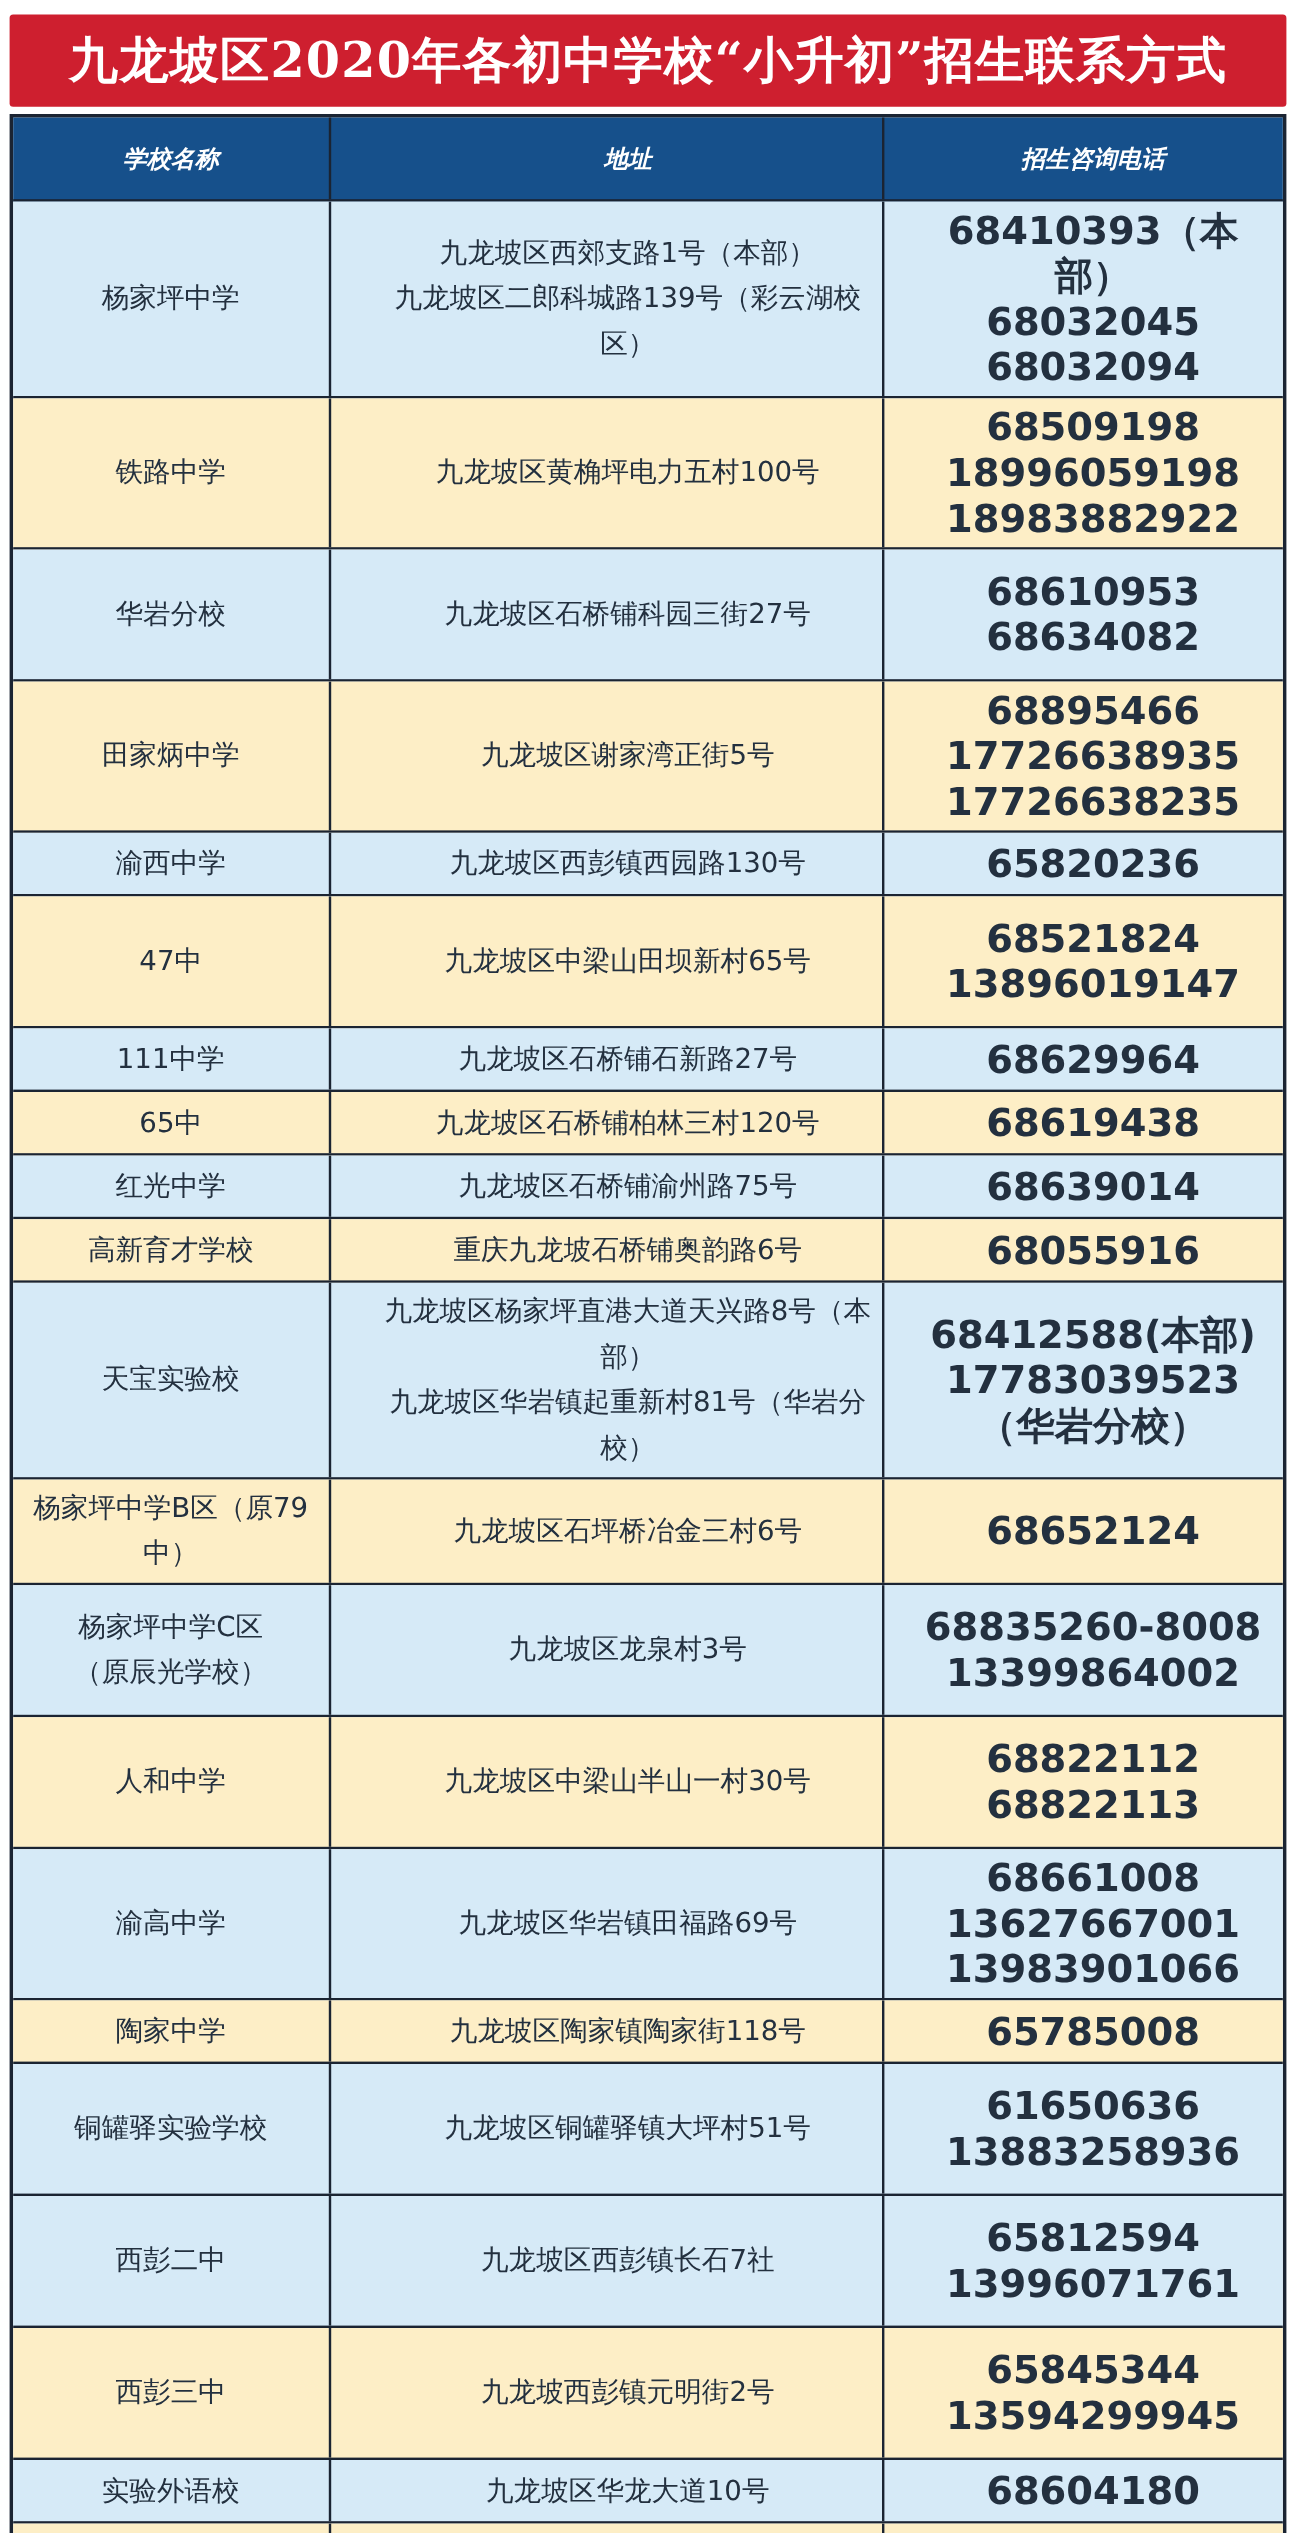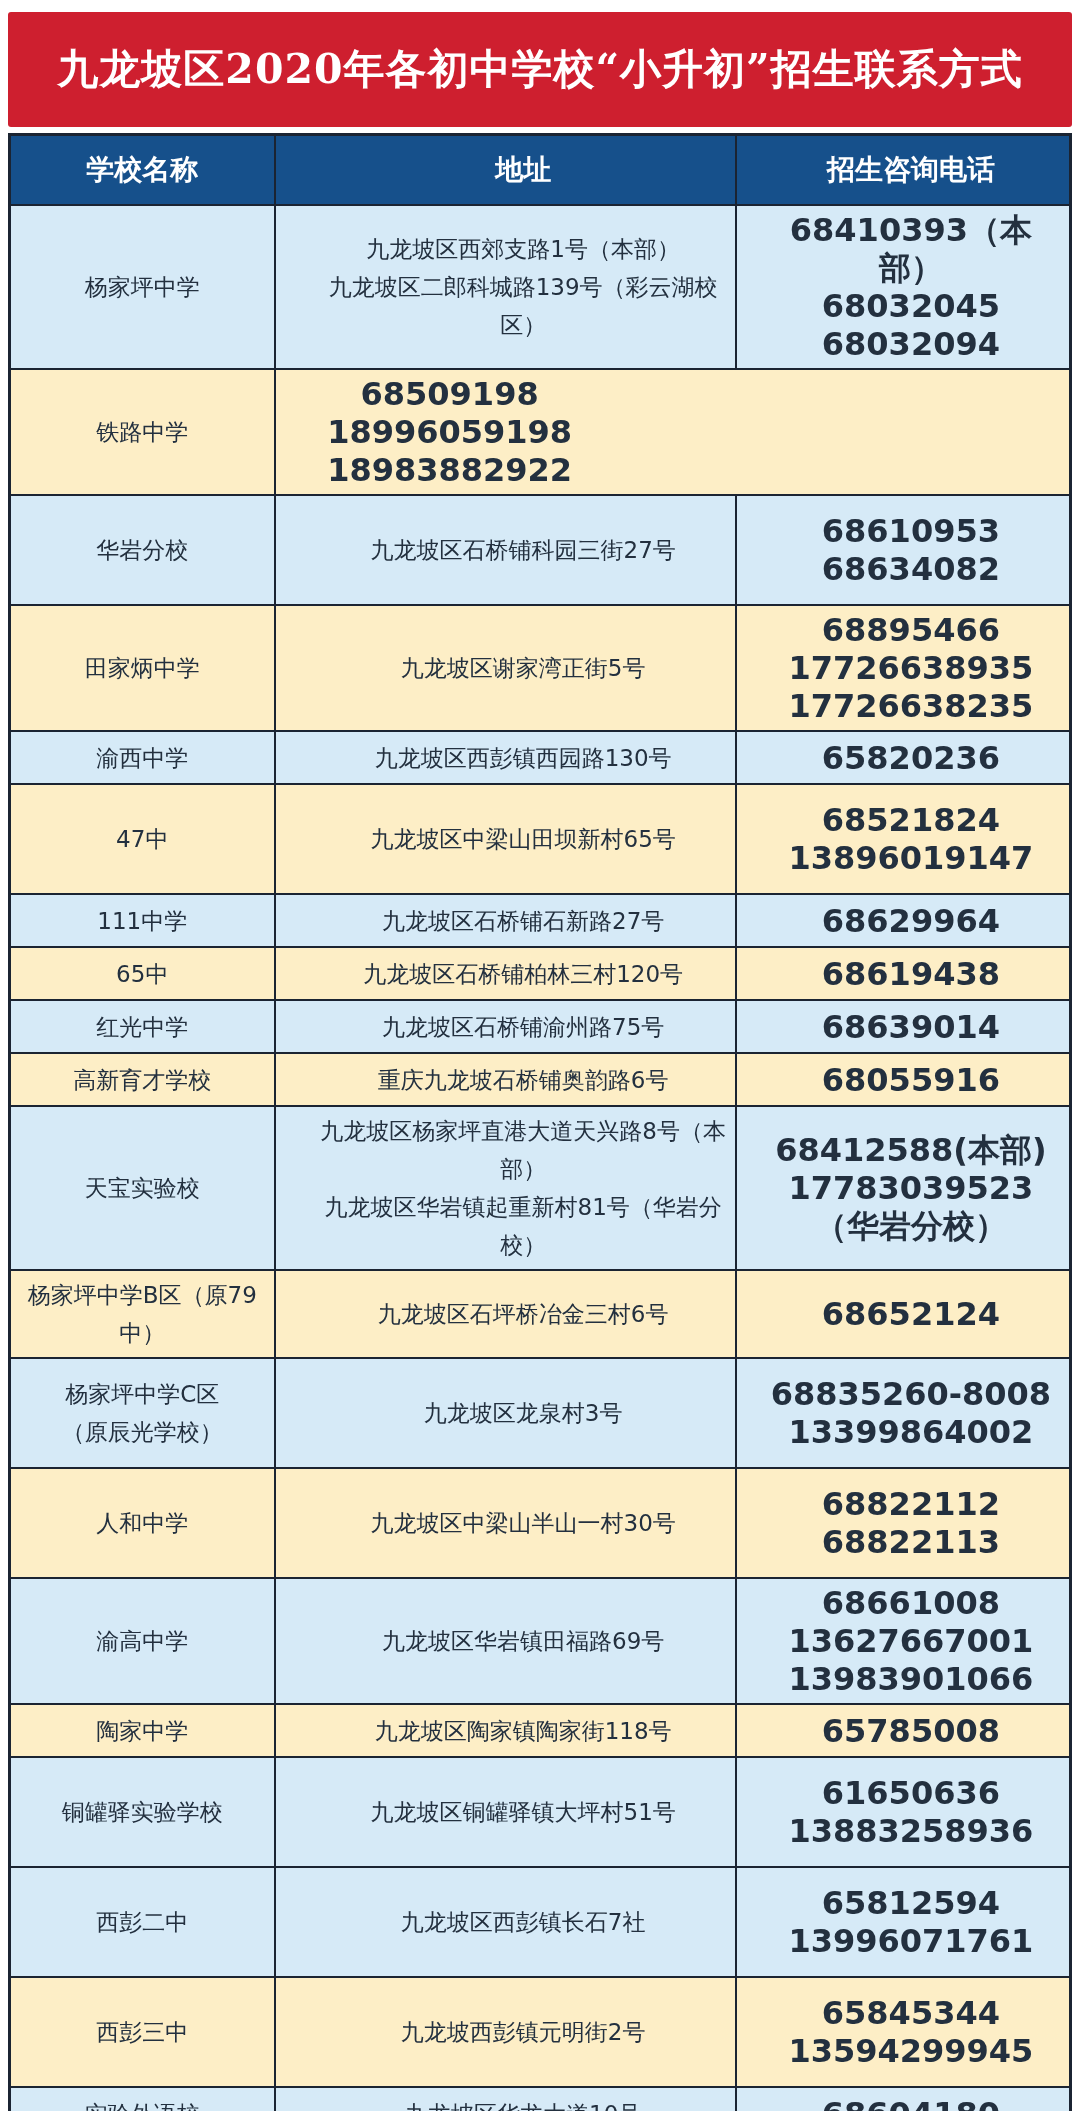--- a/index.html
+++ b/index.html
@@ -15,21 +15,21 @@
   html, body { background: #ffffff; }
   body {
     width: 1080px;
     min-height: 2111px;
     padding: 12px 8px 9px 8px;
     font-family: "DejaVu Sans", "Liberation Sans", sans-serif;
     color: var(--text);
   }
   .title-band {
     background: var(--title-bg);
-    height: 115px;
+    height: 77px;
     border-radius: 3px;
     display: flex;
     align-items: center;
     justify-content: center;
   }
   .title-band h1 {
     font-family: "DejaVu Serif", "Liberation Serif", serif;
     font-size: 41px;
     font-weight: bold;
     color: #ffffff;
@@ -62,22 +62,23 @@
   .col-name    { width: 25.0%; }
   .col-address { width: 43.6%; padding-left: 44px; }
   .col-phone   { width: 31.4%; font-size: 32px; font-weight: bold; }
   .header-row {
     background: var(--header-bg);
     min-height: 70px;
   }
   .header-row .tcell {
     color: var(--header-text);
     font-weight: bold;
-    font-size: 28px;
+    font-size: 20px;
     line-height: 30px;
+    font-style: italic;
   }
   .row-blue  { background: var(--row-blue); }
   .row-cream { background: var(--row-cream); }
   .row-tall  { min-height: 110px; }
   .row-short { min-height: 53px; }
 </style>
 </head>
 <body>
 
 <div class="title-band">
@@ -95,20 +96,21 @@
     <div class="tcell col-name">杨家坪中学</div>
     <div class="tcell col-address">九龙坡区西郊支路1号（本部）
 九龙坡区二郎科城路139号（彩云湖校区）</div>
     <div class="tcell col-phone">68410393（本部）
 68032045
 68032094</div>
   </div>
 
   <div class="trow row-cream row-tall">
     <div class="tcell col-name">铁路中学</div>
+    <div class="tcell col-address">九龙坡区黄桷坪电力五村100号</div>
     <div class="tcell col-phone">68509198
 18996059198
 18983882922</div>
   </div>
 
   <div class="trow row-blue row-tall">
     <div class="tcell col-name">华岩分校</div>
     <div class="tcell col-address">九龙坡区石桥铺科园三街27号</div>
     <div class="tcell col-phone">68610953
 68634082</div>

